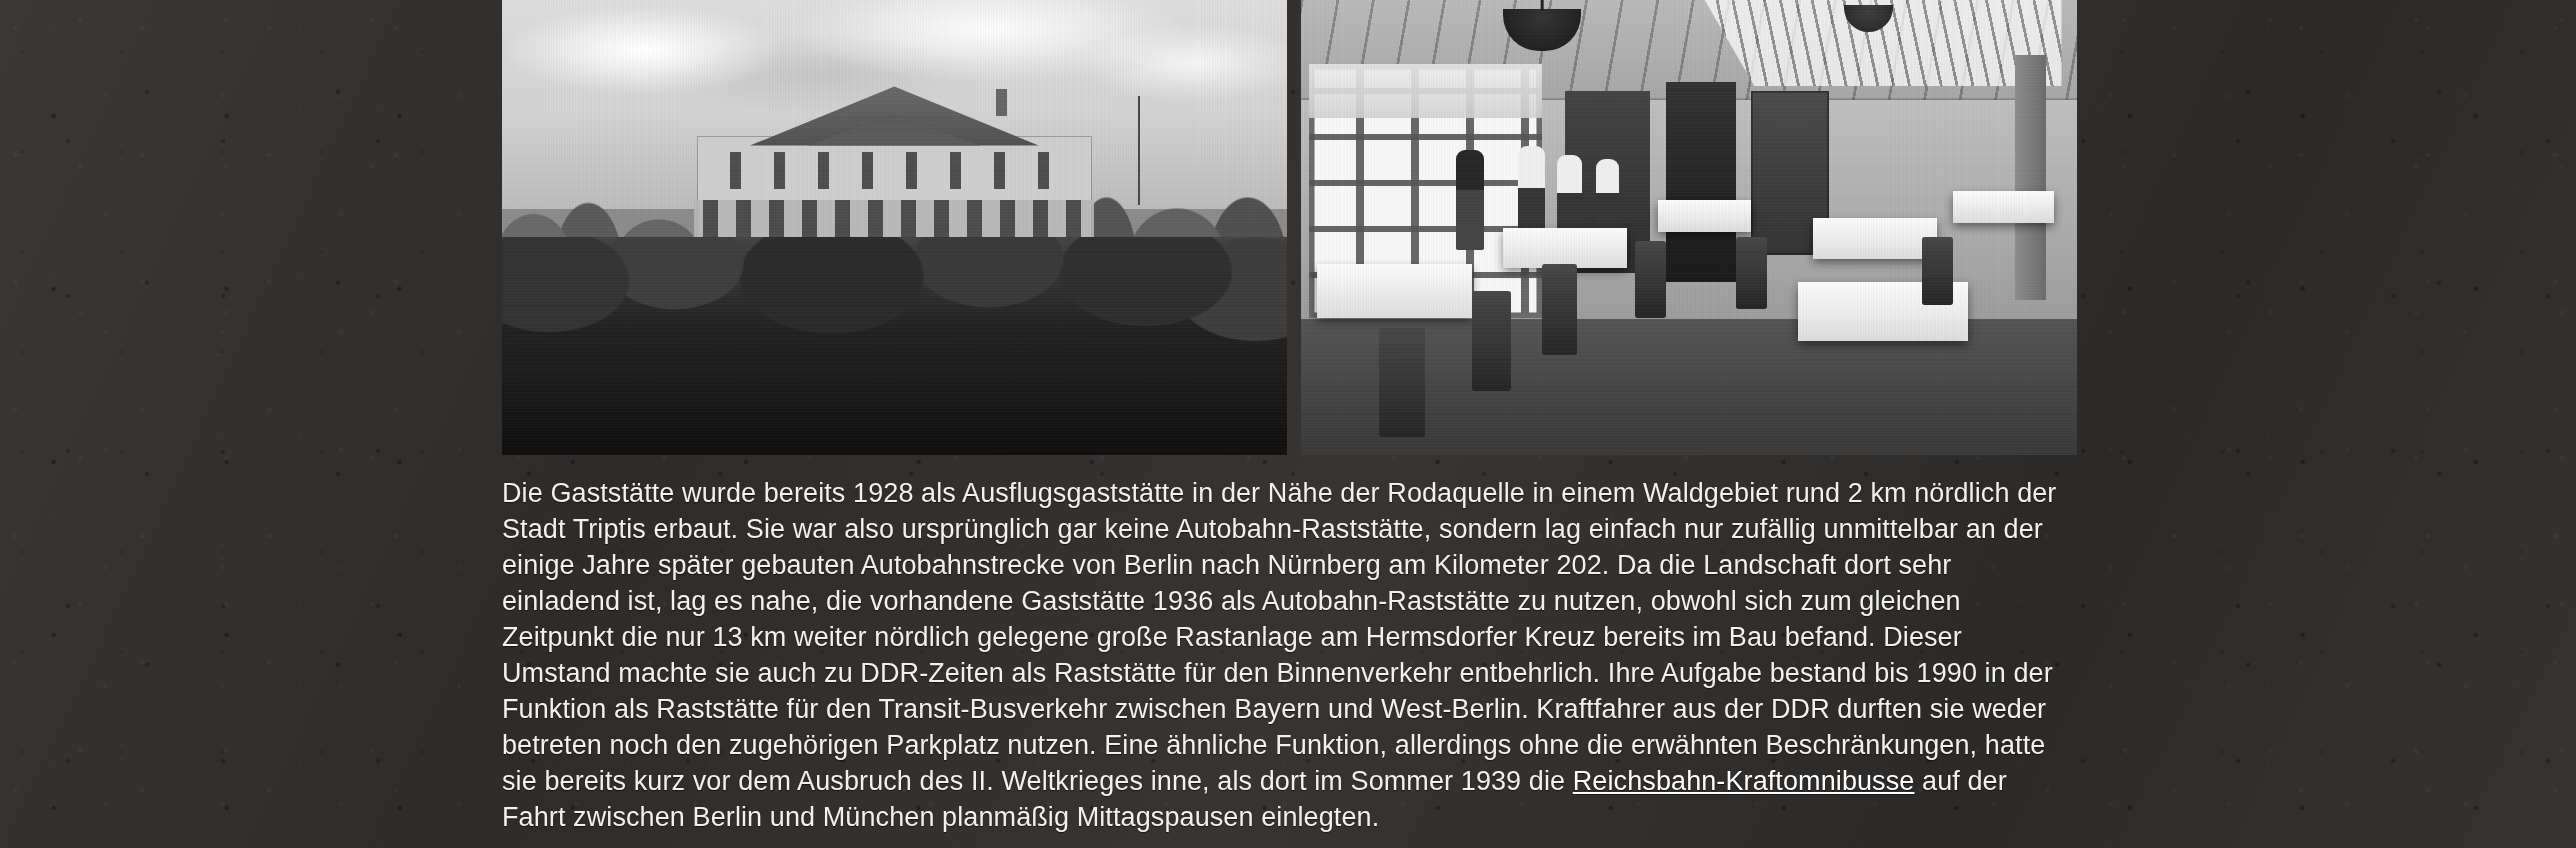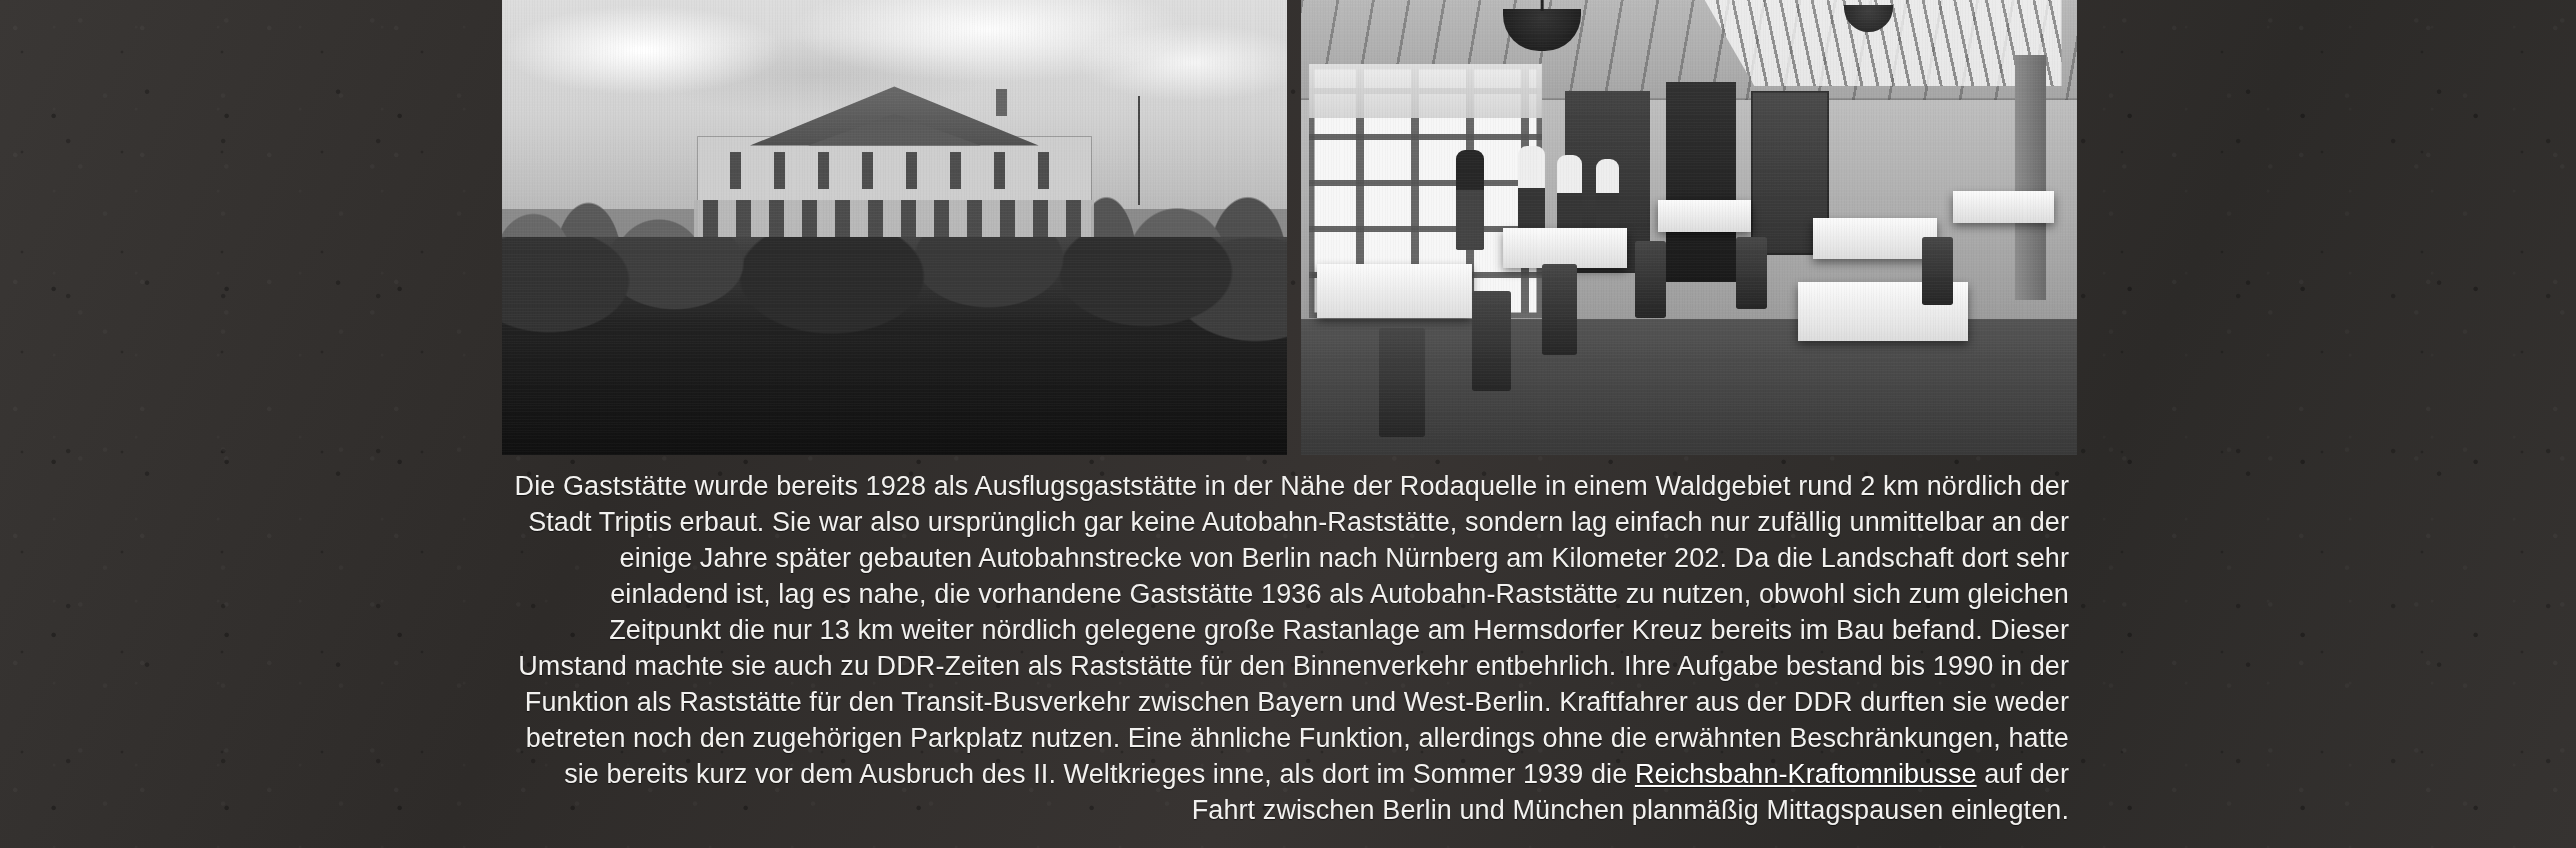--- a/index.html
+++ b/index.html
@@ -251,28 +251,27 @@
     border-radius: 9px 9px 1.8px 1.8px;
   }
   .p1 { left: 28%; top: 32%; width: 3.4%; height: 20%; }
   .p2 { left: 33%; top: 34%; width: 3.2%; height: 18%; }
   .p3 { left: 38%; top: 35%; width: 3.0%; height: 16%; }
   .p4 { left: 20%; top: 33%; width: 3.6%; height: 22%;
         background: linear-gradient(#2f2d2a 0 40%, #4a4844 40% 100%); }
 
   
   .caption {
-    margin-top: 13px;
+    margin-top: 20px;
     color: #f2f1ef;
     font-size: 27px;
     line-height: 36px;
     letter-spacing: 0.1px;
     width: 1567px;
     text-shadow: 0 0.9px 0.9px rgba(0,0,0,.55);
-    text-align: right;
   }
   .caption a {
     color: #ffffff;
     text-decoration: underline;
   }
 </style>
 </head>
 <body>
 
 <div class="page">

